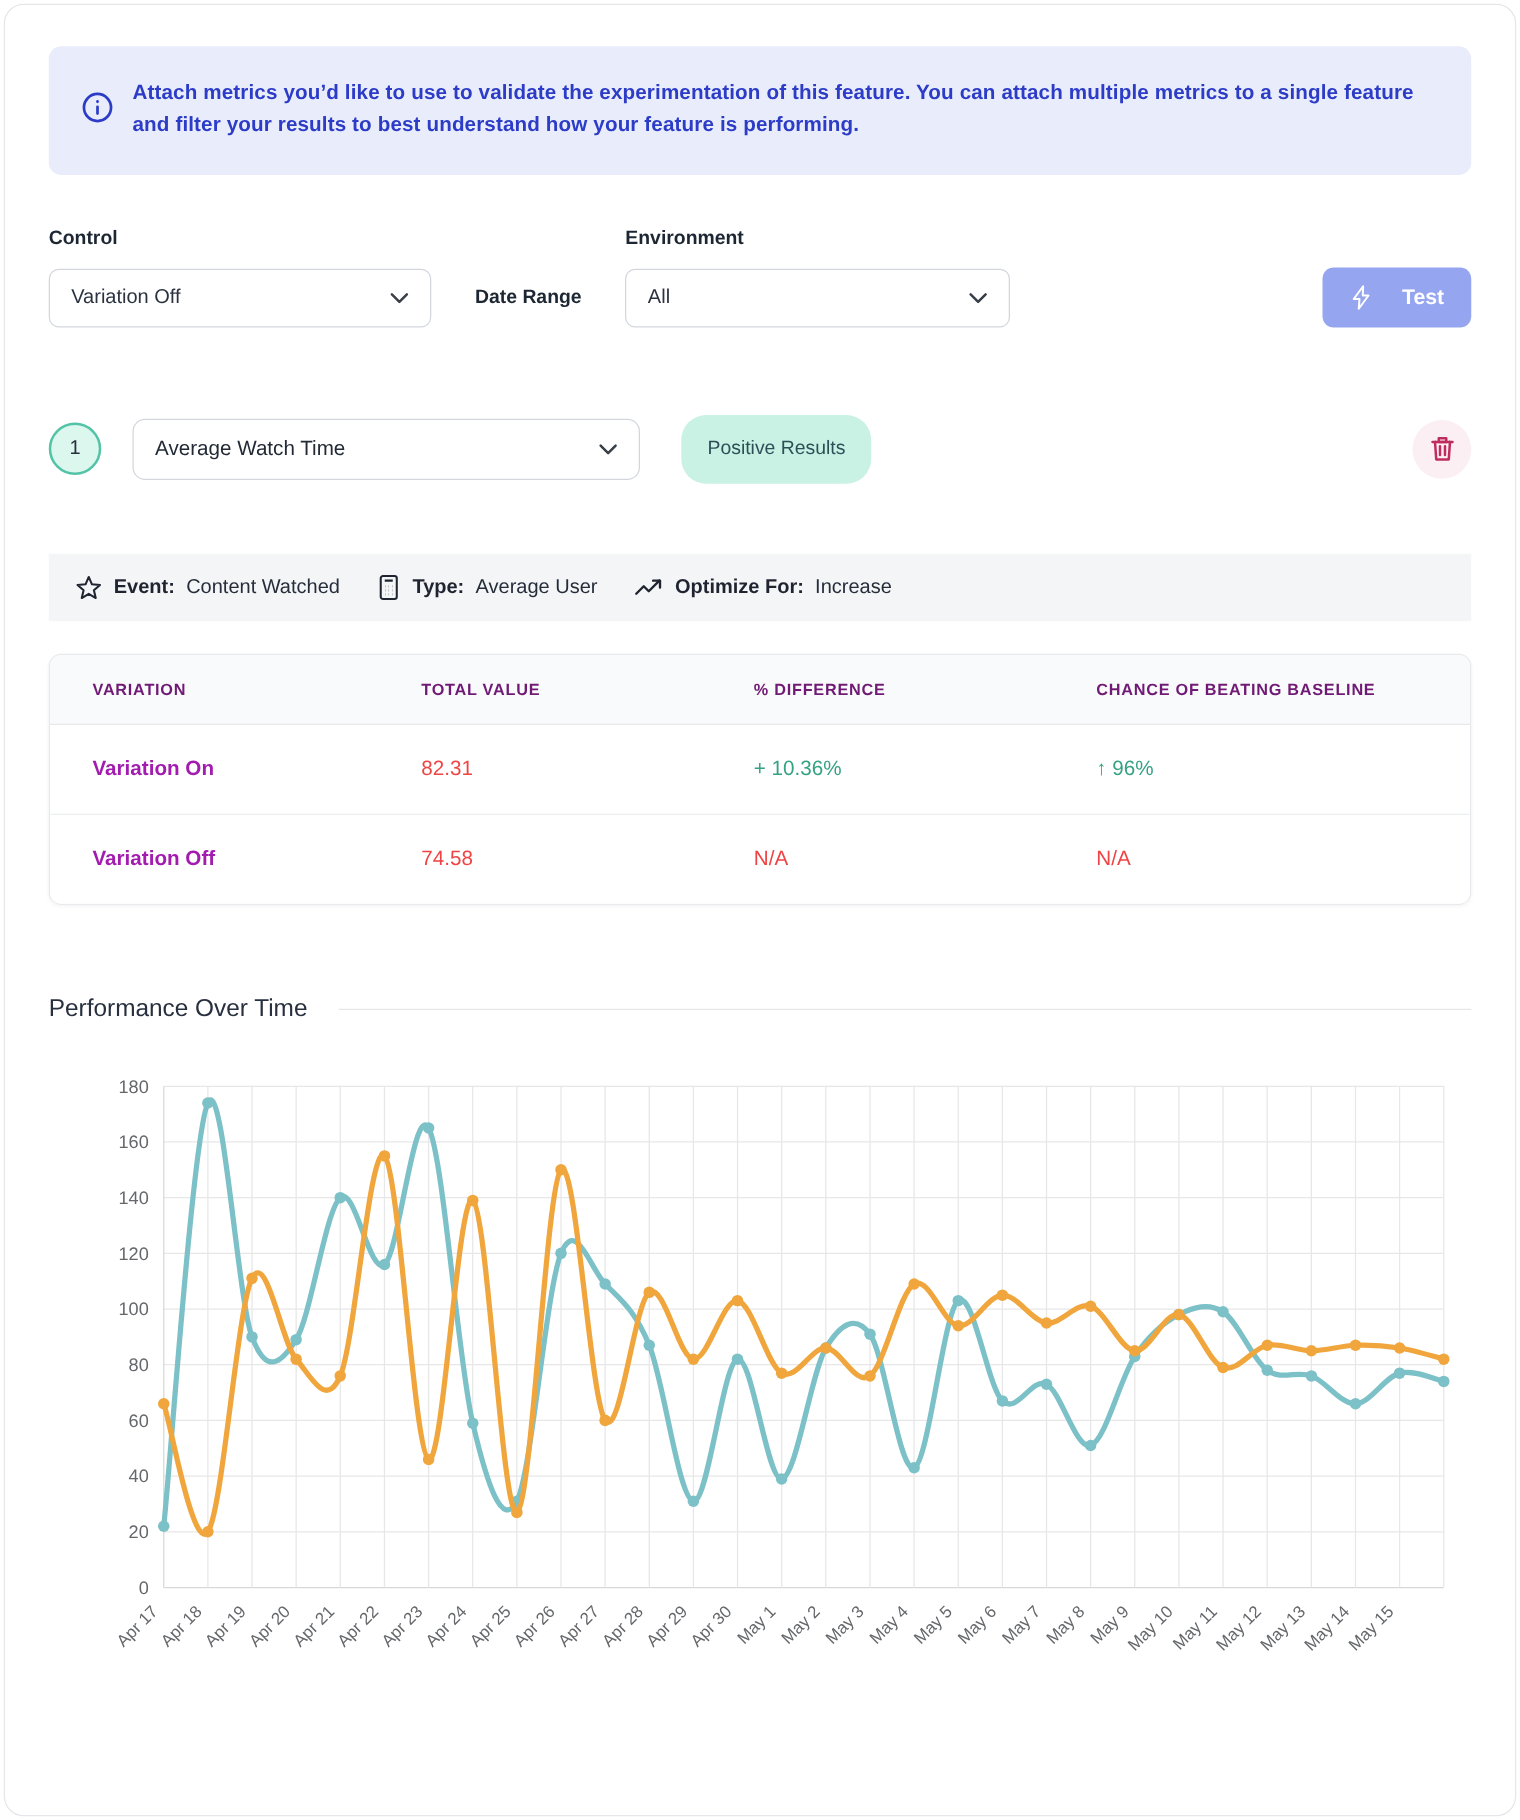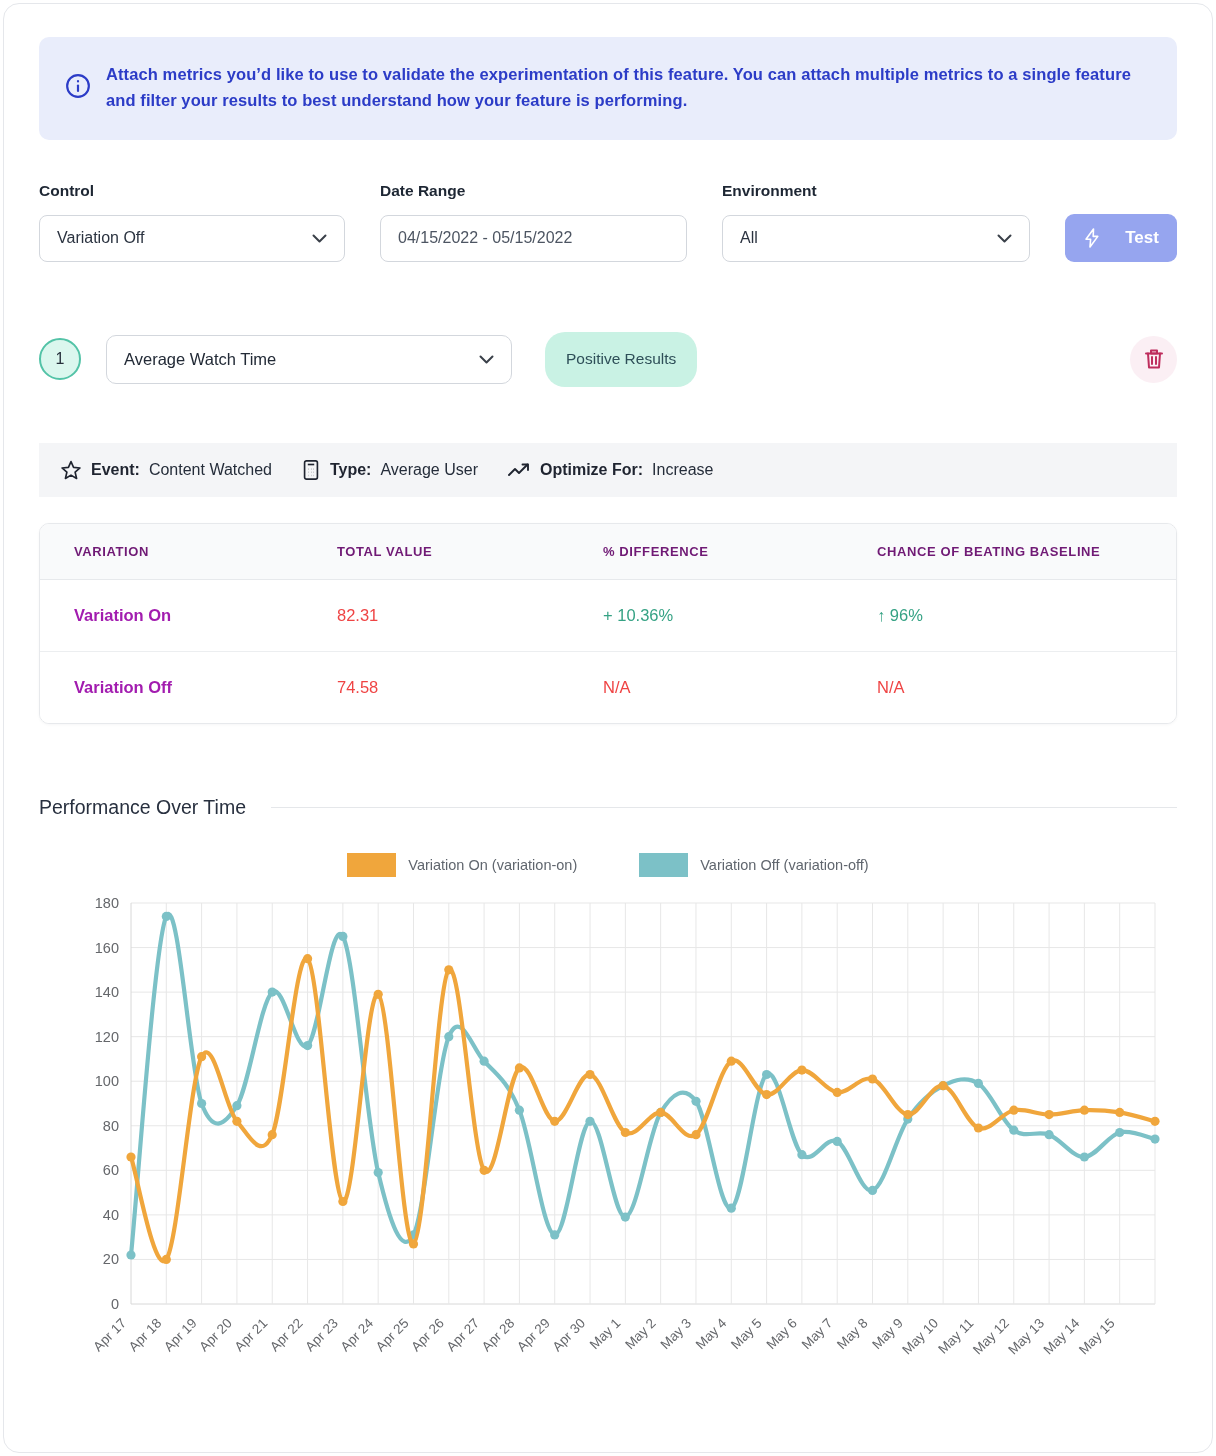--- a/index.html
+++ b/index.html
@@ -82,23 +82,20 @@
       <div class="field-label">Control</div>
       <div class="select w-control">
         <span>Variation Off</span>
         <svg class="chev" width="15" height="9" viewBox="0 0 15 9" fill="none">
             <path d="M1.5 1.5L7.5 7.5L13.5 1.5" stroke="#3A4049" stroke-width="2" stroke-linecap="round" stroke-linejoin="round"></path>
           </svg>
       </div>
     </div>
     <div>
       <div class="field-label">Date Range</div>
-      <div class="text-input w-date">
-        <span>04/15/2022 - 05/15/2022</span>
-      </div>
     </div>
     <div>
       <div class="field-label">Environment</div>
       <div class="select w-env">
         <span>All</span>
         <svg class="chev" width="15" height="9" viewBox="0 0 15 9" fill="none">
             <path d="M1.5 1.5L7.5 7.5L13.5 1.5" stroke="#3A4049" stroke-width="2" stroke-linecap="round" stroke-linejoin="round"></path>
           </svg>
       </div>
     </div>
@@ -179,30 +176,20 @@
         </div>
       </div>
   </div>
 
   <div class="perf-head">
     <div class="perf-title">Performance Over Time</div>
     <div class="perf-line"></div>
   </div>
 
   <div class="chart-wrap">
-    <div class="legend" id="chart-legend">
-        <div class="legend-item">
-          <span class="legend-swatch" style="background: rgb(240, 166, 60);"></span>
-          <span class="legend-label">Variation On (variation-on)</span>
-        </div>
-        <div class="legend-item">
-          <span class="legend-swatch" style="background: rgb(124, 193, 199);"></span>
-          <span class="legend-label">Variation Off (variation-off)</span>
-        </div>
-      </div>
     <div id="chart-host"><svg width="1140" height="512" viewBox="0 0 1140 512">
           <line x1="92" y1="417" x2="1116" y2="417" stroke="#D8D8D8" stroke-width="1"></line>
           <text x="80" y="422" text-anchor="end" font-size="14.5" fill="#65676B" font-family="&quot;Liberation Sans&quot;, sans-serif">0</text>
           <line x1="92" y1="372.44444444444446" x2="1116" y2="372.44444444444446" stroke="#E7E7E7" stroke-width="1"></line>
           <text x="80" y="377.44444444444446" text-anchor="end" font-size="14.5" fill="#65676B" font-family="&quot;Liberation Sans&quot;, sans-serif">20</text>
           <line x1="92" y1="327.8888888888889" x2="1116" y2="327.8888888888889" stroke="#E7E7E7" stroke-width="1"></line>
           <text x="80" y="332.8888888888889" text-anchor="end" font-size="14.5" fill="#65676B" font-family="&quot;Liberation Sans&quot;, sans-serif">40</text>
           <line x1="92" y1="283.33333333333337" x2="1116" y2="283.33333333333337" stroke="#E7E7E7" stroke-width="1"></line>
           <text x="80" y="288.33333333333337" text-anchor="end" font-size="14.5" fill="#65676B" font-family="&quot;Liberation Sans&quot;, sans-serif">60</text>
           <line x1="92" y1="238.7777777777778" x2="1116" y2="238.7777777777778" stroke="#E7E7E7" stroke-width="1"></line>

